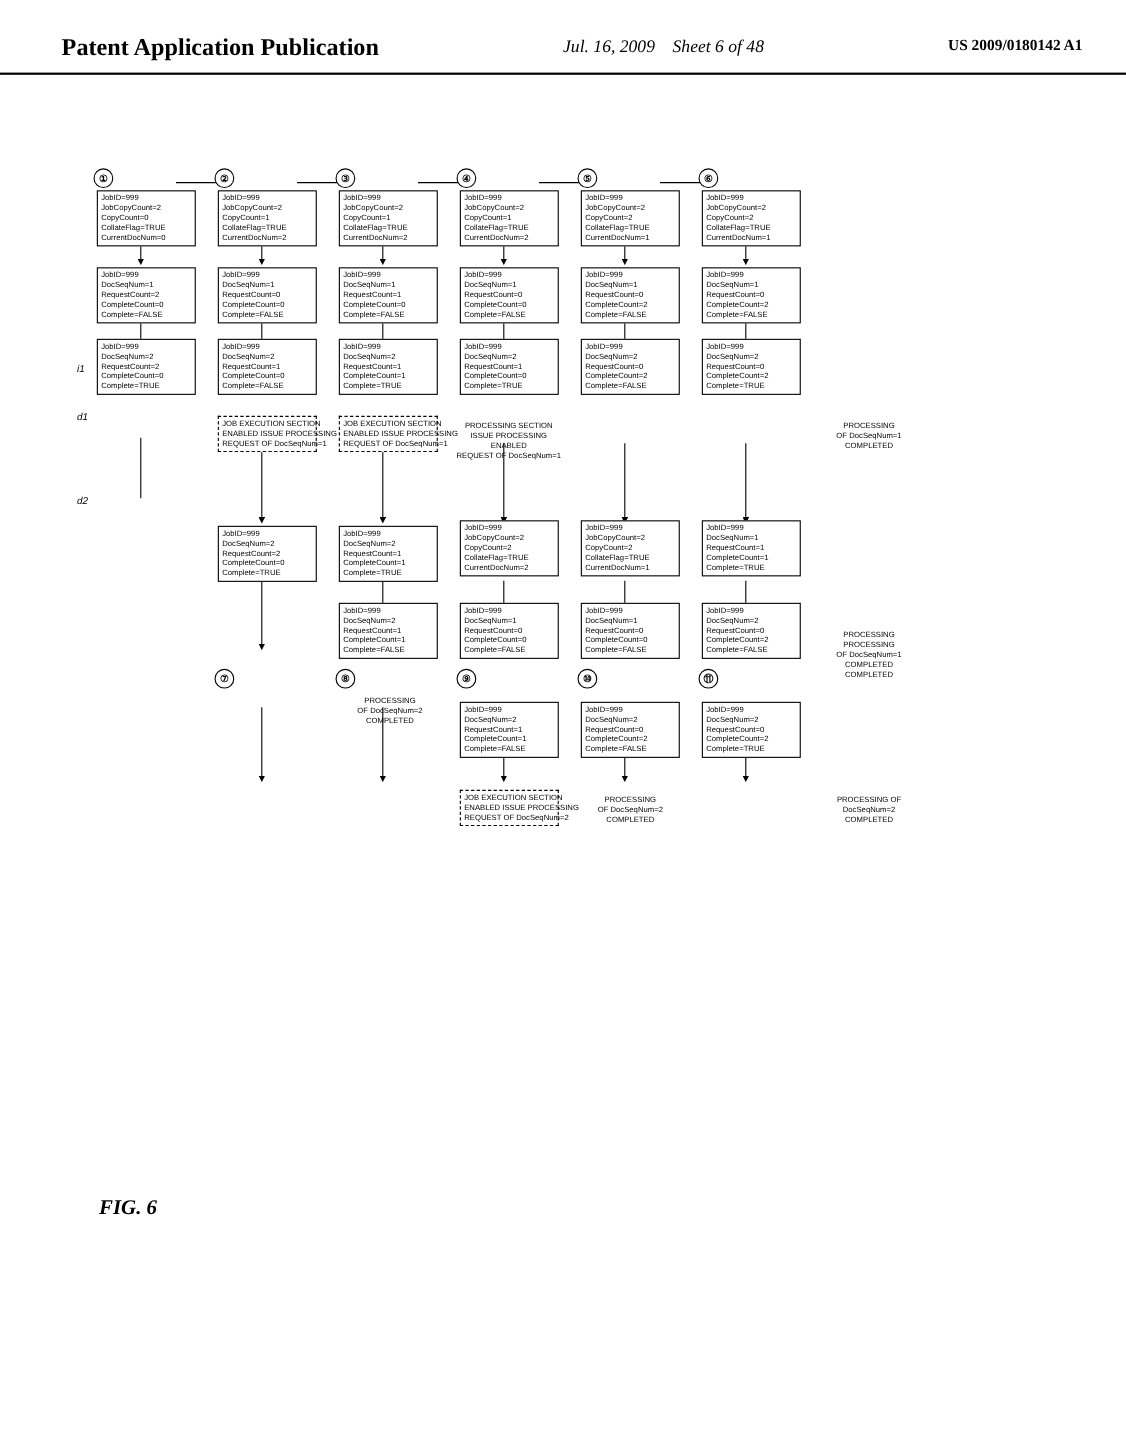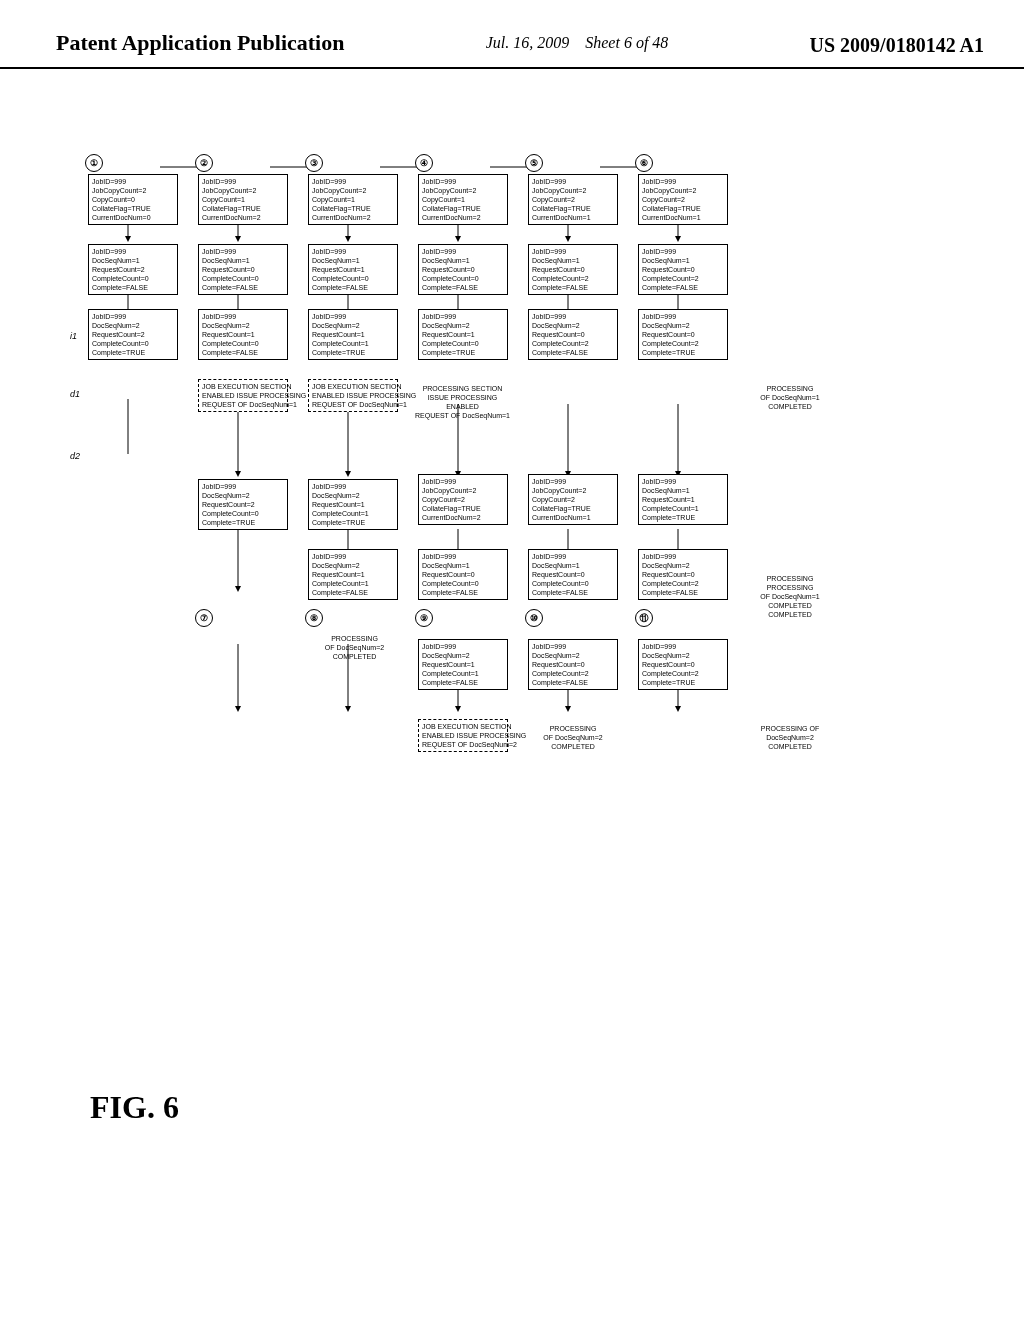--- a/index.html
+++ b/index.html
@@ -26,38 +26,39 @@
       max-width: 420px;
       margin-left: 16px;
     }
     .header-center {
       font-size: 16px;
       text-align: center;
       padding-top: 4px;
       font-style: italic;
     }
     .header-right {
-      font-size: 20px;
+      font-size: 14px;
       font-weight: bold;
       padding-top: 4px;
       font-family: Liberation Serif, serif;
     }
 
     
     .main {
       padding: 20px 30px 20px 60px;
       position: relative;
     }
 
     
     .fig-label {
       position: absolute;
       left: 30px;
       bottom: 60px;
-      font-size: 32px;
+      font-size: 19px;
+      font-style: italic;
       font-weight: bold;
       transform: none;
     }
 
     
     .diagram {
       width: 100%;
       height: 1150px;
       position: relative;
       margin-top: 10px;
@@ -180,21 +181,21 @@
       <line x1="540" y1="68" x2="585" y2="68" stroke="#000" stroke-width="1" marker-end="url(#arrow)"></line>
 
       <defs>
         <marker id="arrow" markerWidth="6" markerHeight="6" refX="3" refY="3" orient="auto">
           <path d="M0,0 L0,6 L6,3 z" fill="#000"></path>
         </marker>
       </defs>
     </svg>
 
     <div class="step-label" style="left:10px; top:232px;">i1</div>
-    <div class="step-label" style="left:10px; top:290px;">d1</div>
+    <div class="step-label" style="left:10px; top:276px;">d1</div>
     <div class="step-label" style="left:10px; top:352px;">d2</div>
 
     <div class="circle-label" style="left:25px; top:55px;">①</div>
     <div class="circle-label" style="left:135px; top:55px;">②</div>
     <div class="circle-label" style="left:245px; top:55px;">③</div>
     <div class="circle-label" style="left:355px; top:55px;">④</div>
     <div class="circle-label" style="left:465px; top:55px;">⑤</div>
     <div class="circle-label" style="left:575px; top:55px;">⑥</div>
 
     <div class="circle-label" style="left:135px; top:510px;">⑦</div>

